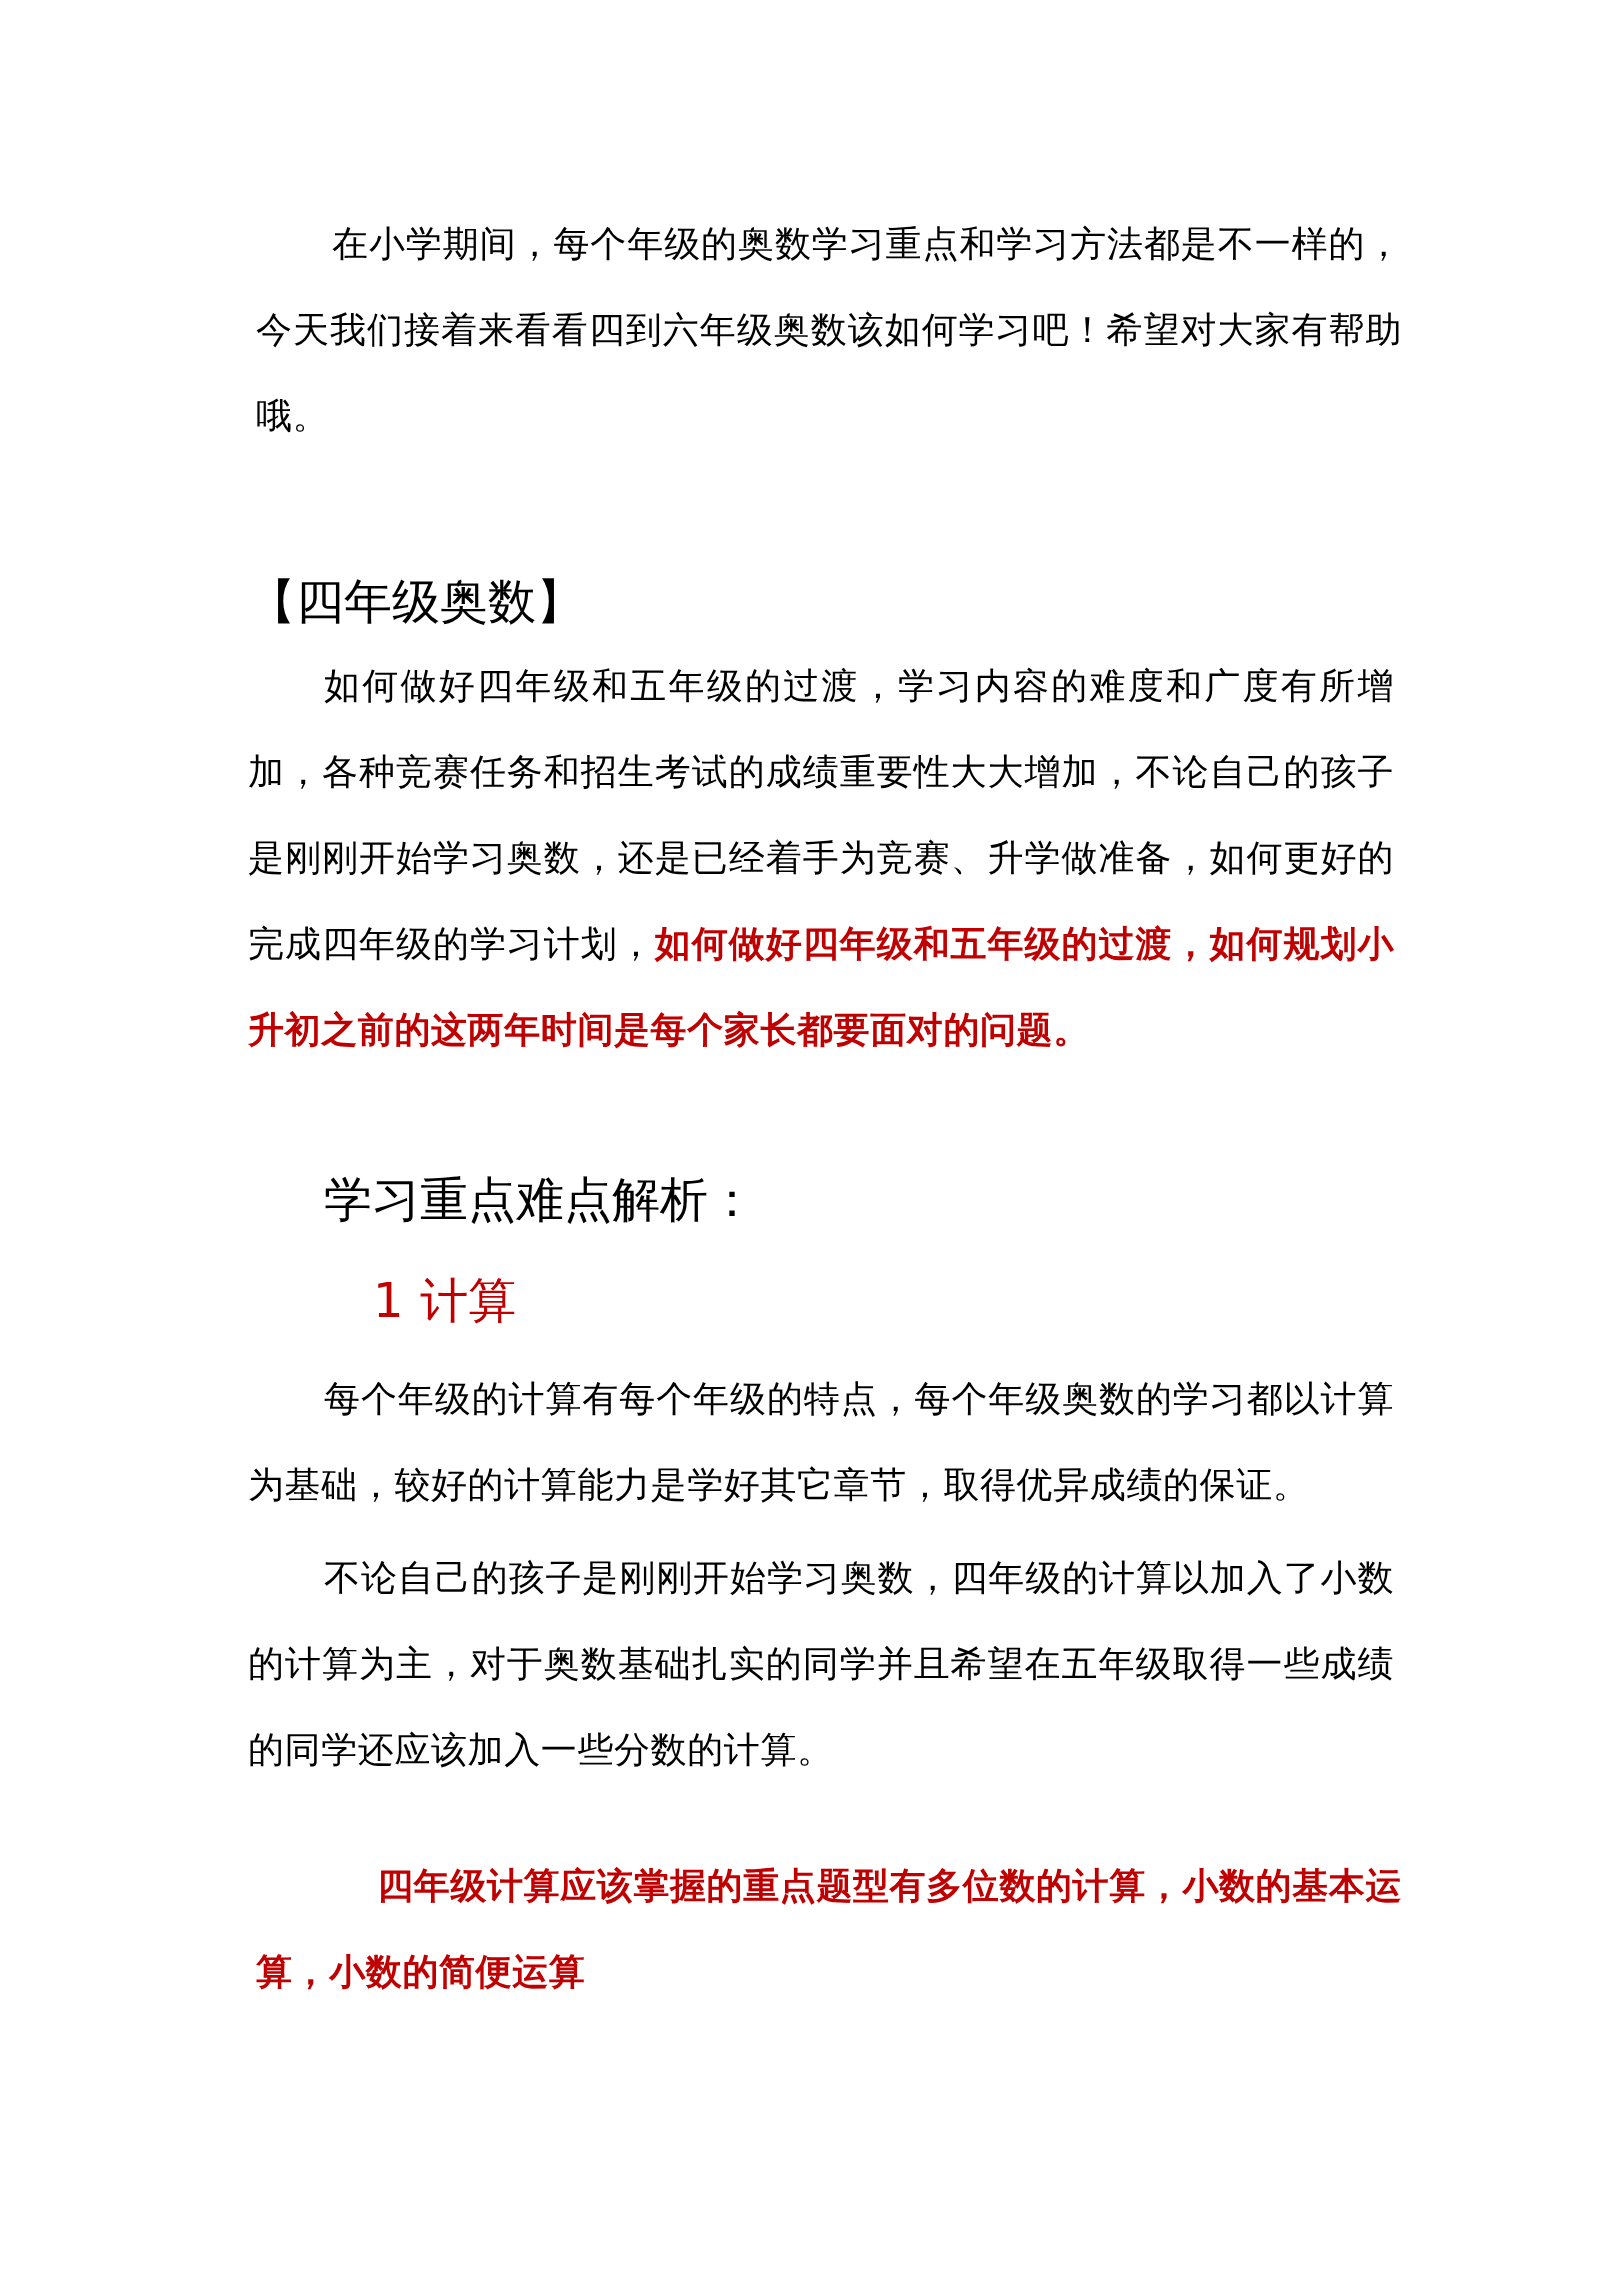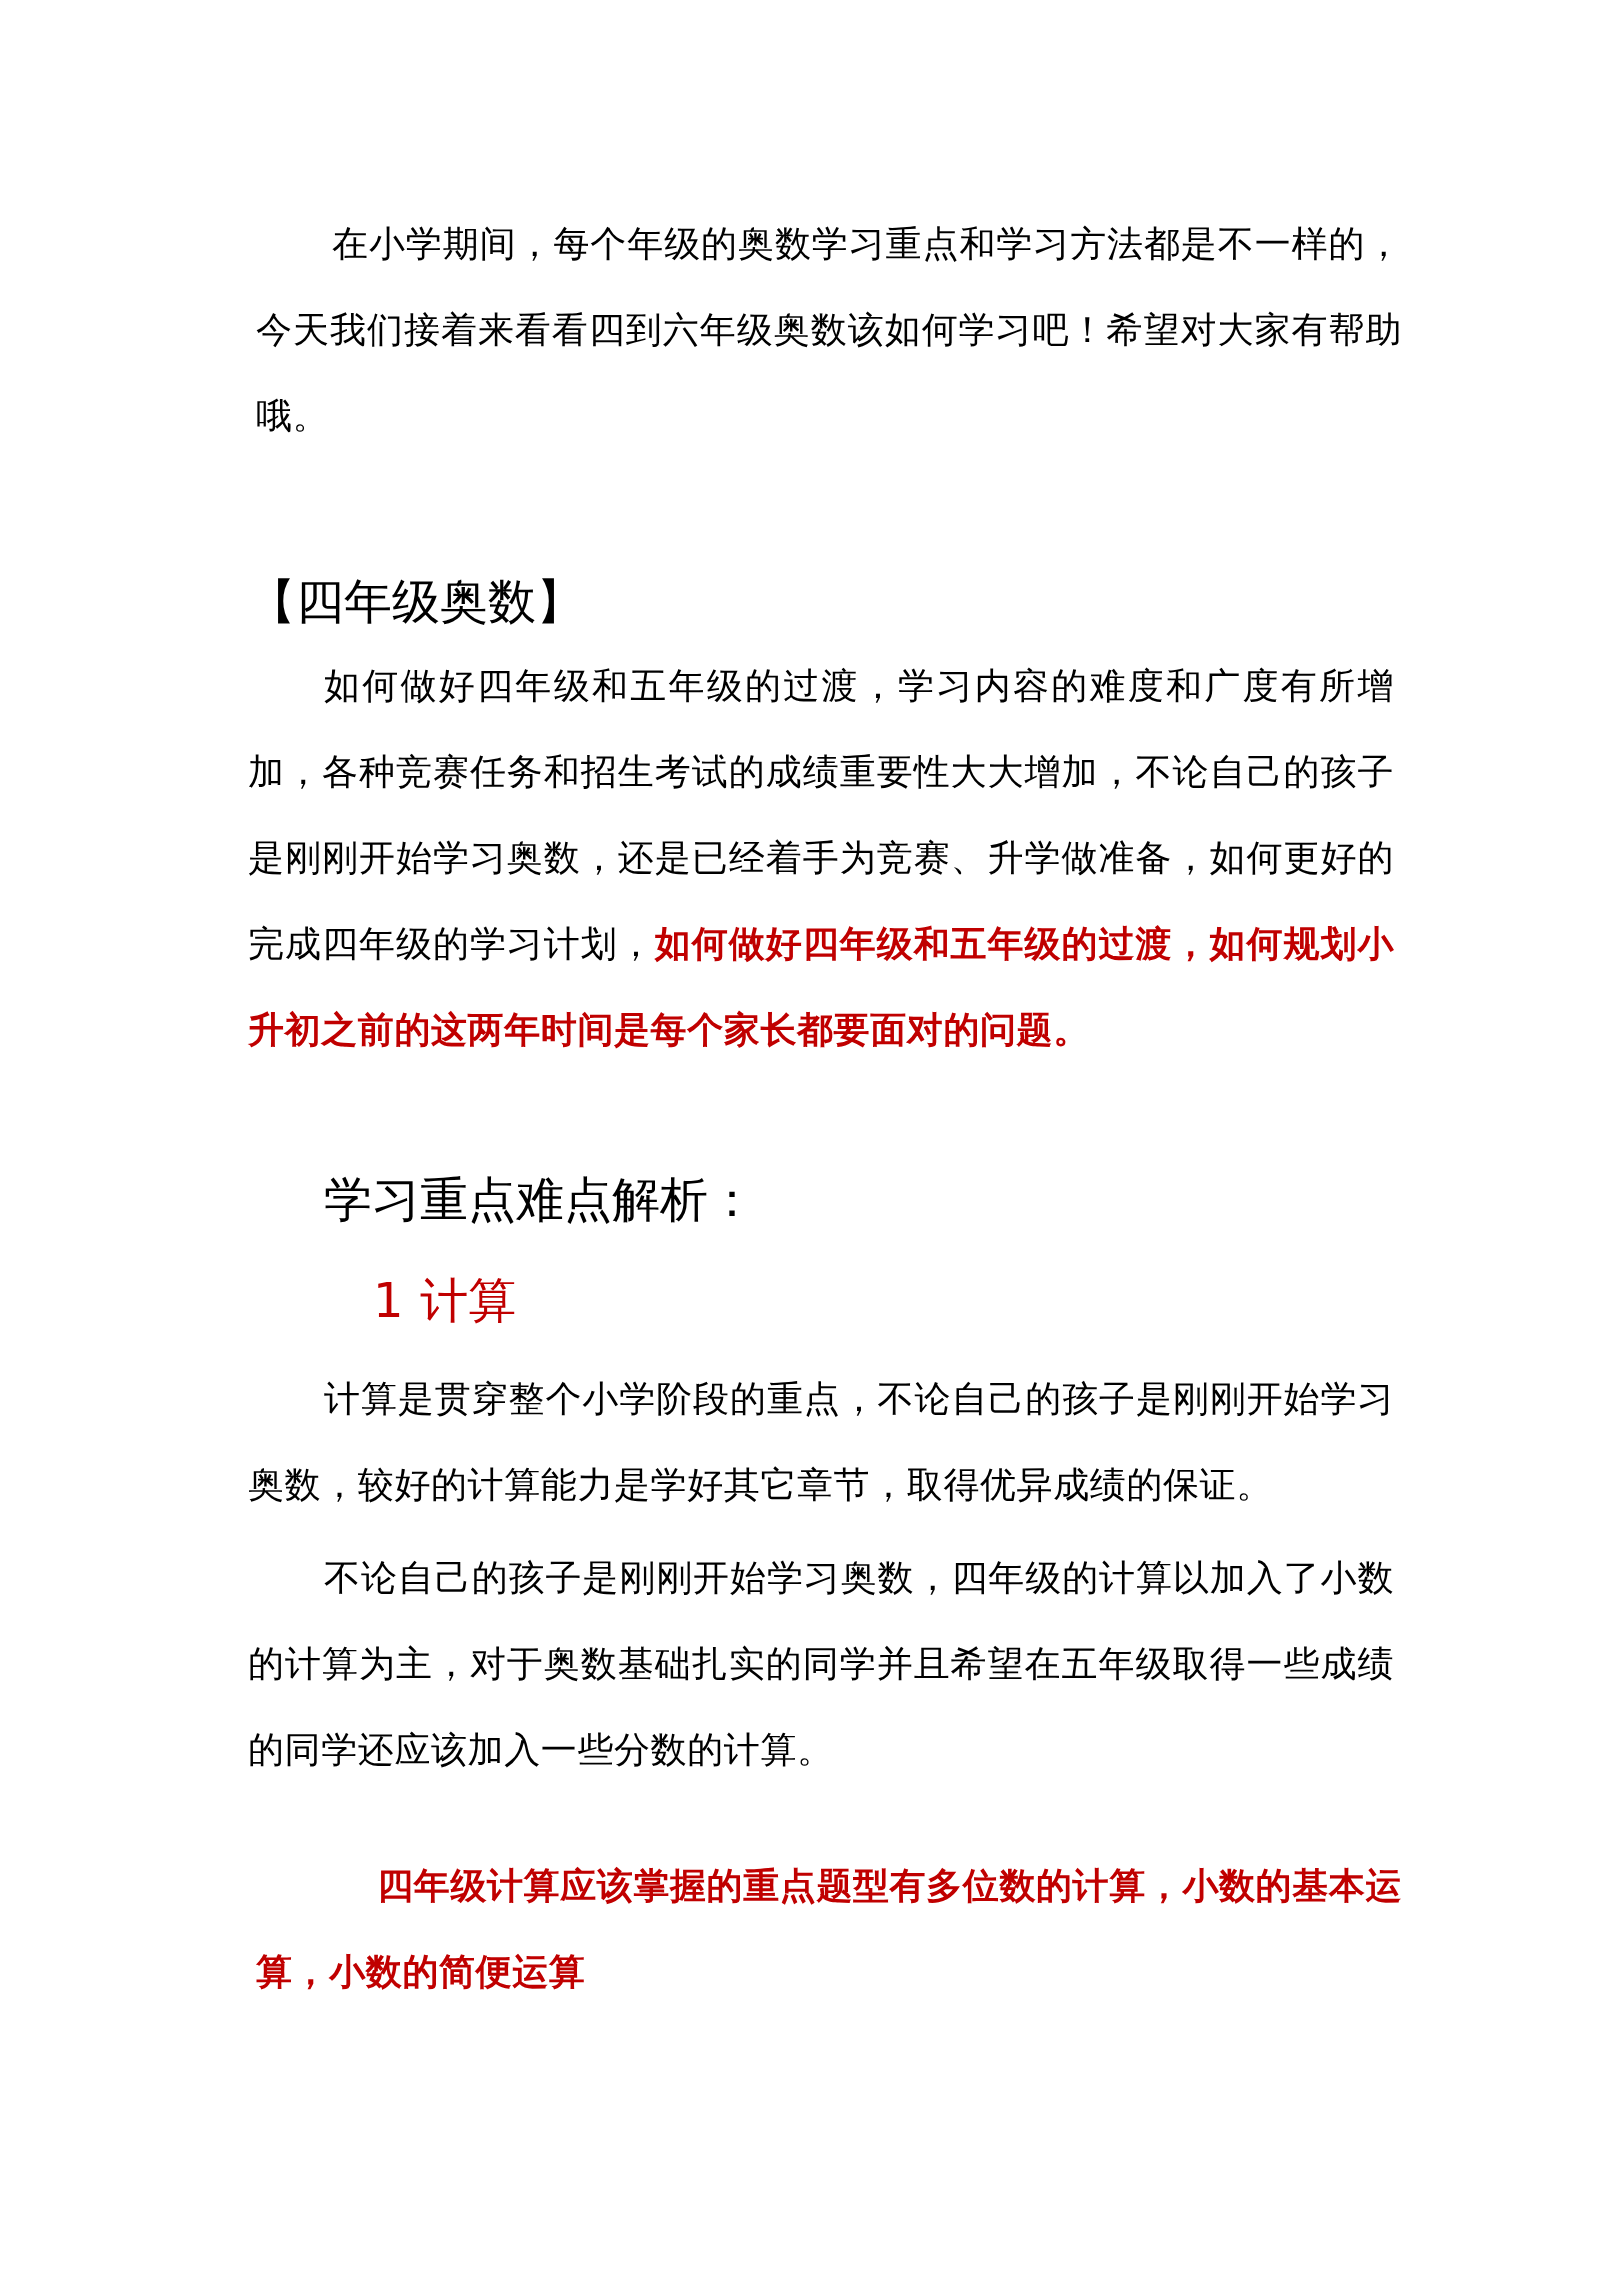--- a/index.html
+++ b/index.html
@@ -30,20 +30,20 @@
   <p class="p indent" style="top:193px;margin:8px;">在小学期间，每个年级的奥数学习重点和学习方法都是不一样的，今天我们接着来看看四到六年级奥数该如何学习吧！希望对大家有帮助哦。</p>
 
   <div class="h" style="top:558px;">【四年级奥数】</div>
 
   <p class="p indent" style="top:643px;margin:0;"><span>如何做好四年级和五年级的过渡，学习内容的难度和广度有所增加，各种竞赛任务和招生考试的成绩重要性大大增加，不论自己的孩子是刚刚开始学习奥数，还是已经着手为竞赛、升学做准备，如何更好的完成四年级的学习计划，</span><span class="red">如何做好四年级和五年级的过渡，如何规划小升初之前的这两年时间是每个家长都要面对的问题。</span></p>
 
   <div class="h" style="top:1156px;left:76px;">学习重点难点解析：</div>
 
   <div class="h red" style="top:1257px;left:125px;"><span>1</span><span style="display:inline-block;width:16.7px;"></span><span>计算</span></div>
 
-  <p class="p indent" style="top:1356px;margin:0;">计算是贯穿整个小学阶段的重点，不论自己的孩子是刚刚开始学习奥数，较好的计算能力是学好其它章节，取得优异成绩的保证。</p>
+  <p class="p indent" style="top:1356px;margin:0;">每个年级的计算有每个年级的特点，每个年级奥数的学习都以计算为基础，较好的计算能力是学好其它章节，取得优异成绩的保证。</p>
 
   <p class="p indent" style="top:1535px;margin:0;">不论自己的孩子是刚刚开始学习奥数，四年级的计算以加入了小数的计算为主，对于奥数基础扎实的同学并且希望在五年级取得一些成绩的同学还应该加入一些分数的计算。</p>
 
   <p class="p indent red" style="top:1835px;margin:8px;">四年级计算应该掌握的重点题型有多位数的计算，小数的基本运算，小数的简便运算</p>
 
 </div>
 
 
 </body></html>

